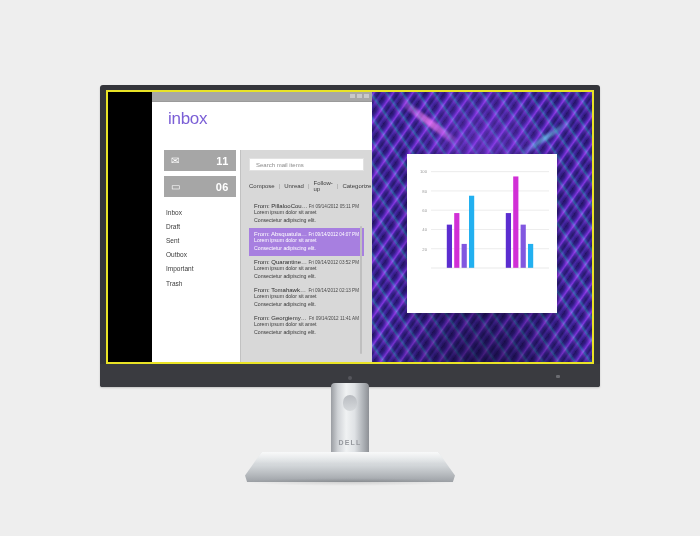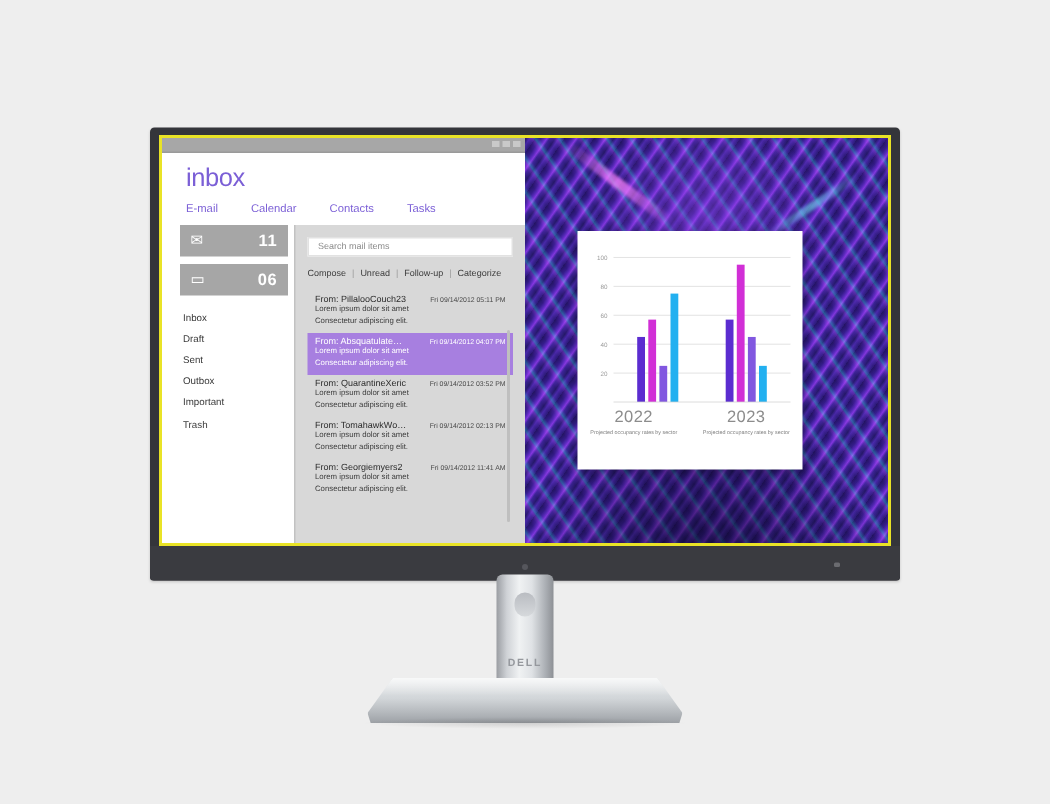--- a/index.html
+++ b/index.html
@@ -19,21 +19,21 @@
     box-shadow:0 1px 2px rgba(0,0,0,.18);
   }
   .bezel-inner{
     position:absolute;left:6px;top:5px;right:6px;bottom:23px;
     background:#1d1d20;
   }
   .screen{
     position:absolute;left:0;top:0;right:0;bottom:0;
     border:2px solid #e9e326;overflow:hidden;background:#000;
   }
-  .screen-split{position:absolute;left:0;top:0;right:0;bottom:0;display:flex;}
+  .screen-split{position:absolute;left:0;top:0;right:0;bottom:0;display:flex;padding-left:44px;}
 
   .chin{
     position:absolute;left:0;bottom:0;width:100%;height:23px;
     background:#3a3b40;border-radius:0 0 3px 3px;
   }
   .chin-dot{
     position:absolute;left:50%;bottom:7px;width:4px;height:4px;margin-left:-2px;
     border-radius:50%;background:#55565c;
   }
   .power-led{
@@ -201,26 +201,20 @@
                 <span class="win-btn"></span>
                 <span class="win-btn"></span>
                 <span class="win-btn"></span>
               </div>
             </div>
 
             <div class="app-body">
 
               <div class="brand">inbox</div>
 
-              <div class="navbar">
-                <span class="nav-item">E-mail</span>
-                <span class="nav-item">Calendar</span>
-                <span class="nav-item">Contacts</span>
-                <span class="nav-item">Tasks</span>
-              </div>
 
               <div class="sidebar">
                 <div class="counter">
                   <span class="ico">✉</span>
                   <span class="num">11</span>
                 </div>
                 <div class="counter">
                   <span class="ico">▭</span>
                   <span class="num">06</span>
                 </div>
@@ -329,30 +323,20 @@
                     <rect x="47.199999999999996" y="59.07272727272727" width="5.2" height="54.92727272727273" fill="#d12fd6"></rect>
                     <rect x="54.599999999999994" y="89.9090909090909" width="5.2" height="24.090909090909093" fill="#8157e0"></rect>
                     <rect x="62" y="41.727272727272734" width="5.2" height="72.27272727272727" fill="#22b0f0"></rect>
                     <rect x="98.8" y="59.07272727272727" width="5.2" height="54.92727272727273" fill="#5b2dd0"></rect>
                     <rect x="106.2" y="22.454545454545453" width="5.2" height="91.54545454545455" fill="#d12fd6"></rect>
                     <rect x="113.6" y="70.63636363636363" width="5.2" height="43.363636363636374" fill="#8157e0"></rect>
                     <rect x="121" y="89.9090909090909" width="5.2" height="24.090909090909093" fill="#22b0f0"></rect>
                     <line x1="24" y1="114" x2="142" y2="114" stroke="#d0d0d0" stroke-width="0.5"></line>
                   </g>
               </svg>
-              <div class="xlabels">
-                <div class="xgroup">
-                  <div class="xyear">2022</div>
-                  <div class="xcap">Projected occupancy rates by sector</div>
-                </div>
-                <div class="xgroup">
-                  <div class="xyear">2023</div>
-                  <div class="xcap">Projected occupancy rates by sector</div>
-                </div>
-              </div>
             </div>
           </div>
 
         </div>
       </div>
     </div>
 
     <div class="chin">
       <div class="chin-dot"></div>
       <div class="power-led"></div>

